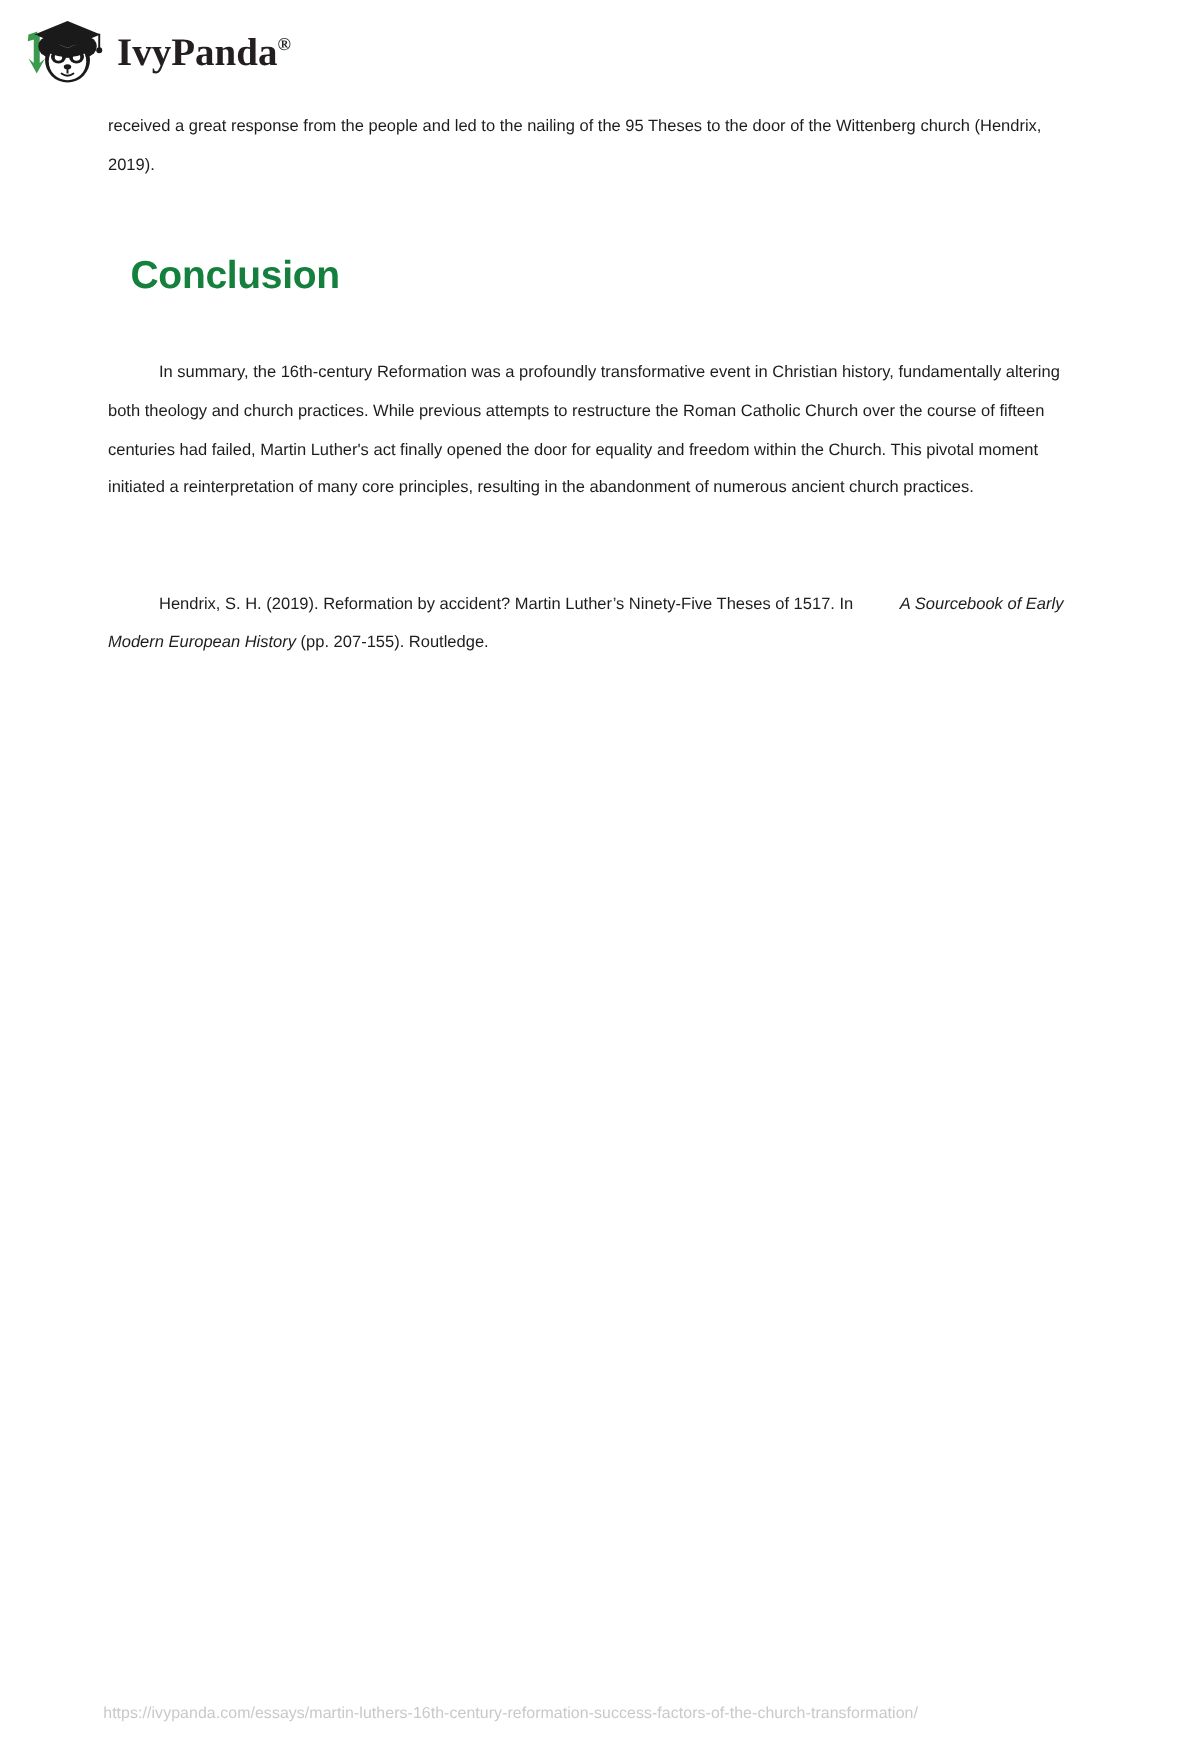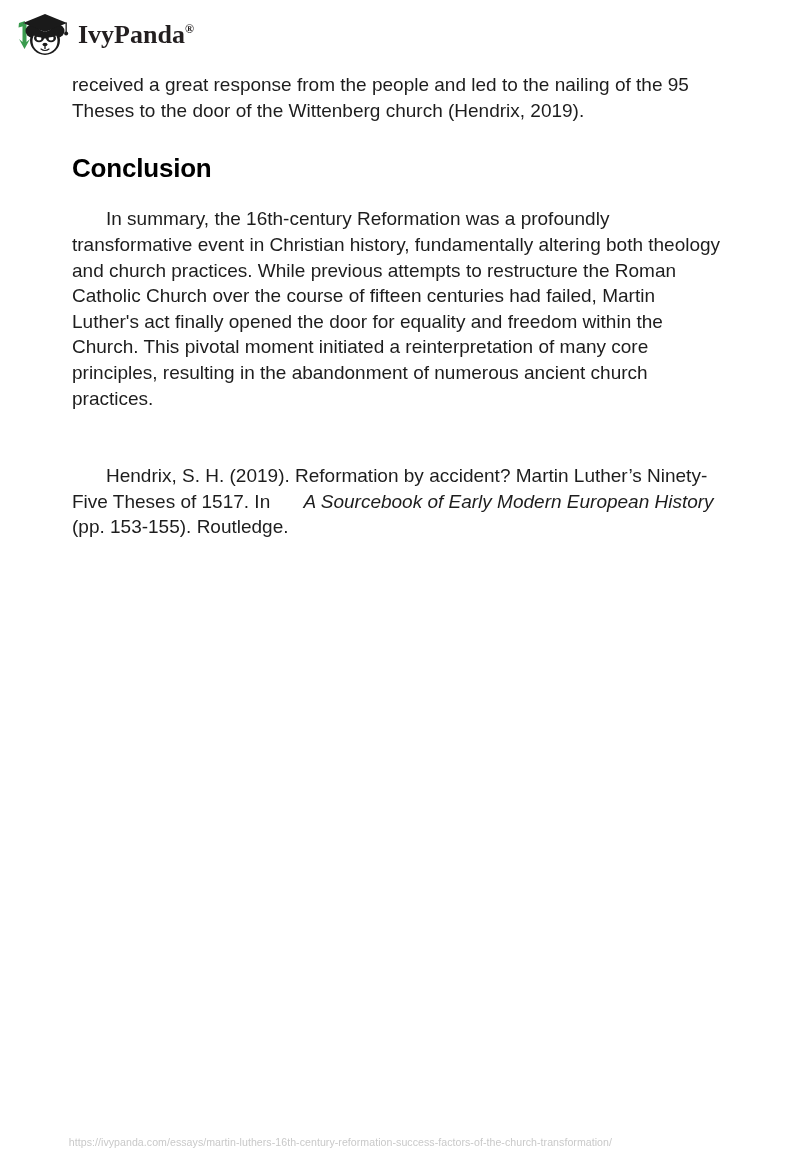--- a/index.html
+++ b/index.html
@@ -65,38 +65,38 @@
   }
 
   
   .content {
     position: absolute;
     left: 72px;
     top: 72px;
     width: 651px;
   }
   .para {
-    font-size: 19px;
+    font-size: 11px;
     line-height: 25.6px;
     color: #1d1d1d;
     margin: 0;
     text-align: left;
   }
   .para.indent {
     text-indent: 34px;
   }
   .para em {
     font-style: italic;
     margin-left: 28px;
   }
   .h2 {
     font-size: 26px;
     font-weight: bold;
-    color: #000000;
-    margin: 0;
+    color: #15803d;
+    margin: 15px;
     line-height: 1.2;
     letter-spacing: -0.2px;
   }
   .gap-conclusion-head { height: 30px; }
   .gap-conclusion-body { height: 22px; }
   .gap-reference-head  { height: 28px; }
   .gap-reference-body  { height: 24px; }
 
   
   .page-footer {
@@ -165,21 +165,21 @@
 
     <p class="para">received a great response from the people and led to the nailing of the 95 Theses to the door of the Wittenberg church (Hendrix, 2019).</p>
 
     <div class="gap-conclusion-head"></div>
     <h2 class="h2">Conclusion</h2>
     <div class="gap-conclusion-body"></div>
     <p class="para indent">In summary, the 16th-century Reformation was a profoundly transformative event in Christian history, fundamentally altering both theology and church practices. While previous attempts to restructure the Roman Catholic Church over the course of fifteen centuries had failed, Martin Luther's act finally opened the door for equality and freedom within the Church. This pivotal moment initiated a reinterpretation of many core principles, resulting in the abandonment of numerous ancient church practices.</p>
 
     <div class="gap-reference-head"></div>
     <div class="gap-reference-body"></div>
-    <p class="para indent"><span>Hendrix, S. H. (2019). Reformation by accident? Martin Luther’s Ninety-Five Theses of 1517. In </span><em>A Sourcebook of Early Modern European History</em><span> (pp. 153-155). Routledge.</span></p>
+    <p class="para indent"><span>Hendrix, S. H. (2019). Reformation by accident? Martin Luther’s Ninety-Five Theses of 1517. In </span><em>A Sourcebook of Early Modern European History</em><span> (pp. 207-155). Routledge.</span></p>
 
   </div>
 
   <div class="page-footer">
     <div class="footer-url">https://ivypanda.com/essays/martin-luthers-16th-century-reformation-success-factors-of-the-church-transformation/</div>
   </div>
 
 </div>
 
 </body></html>

